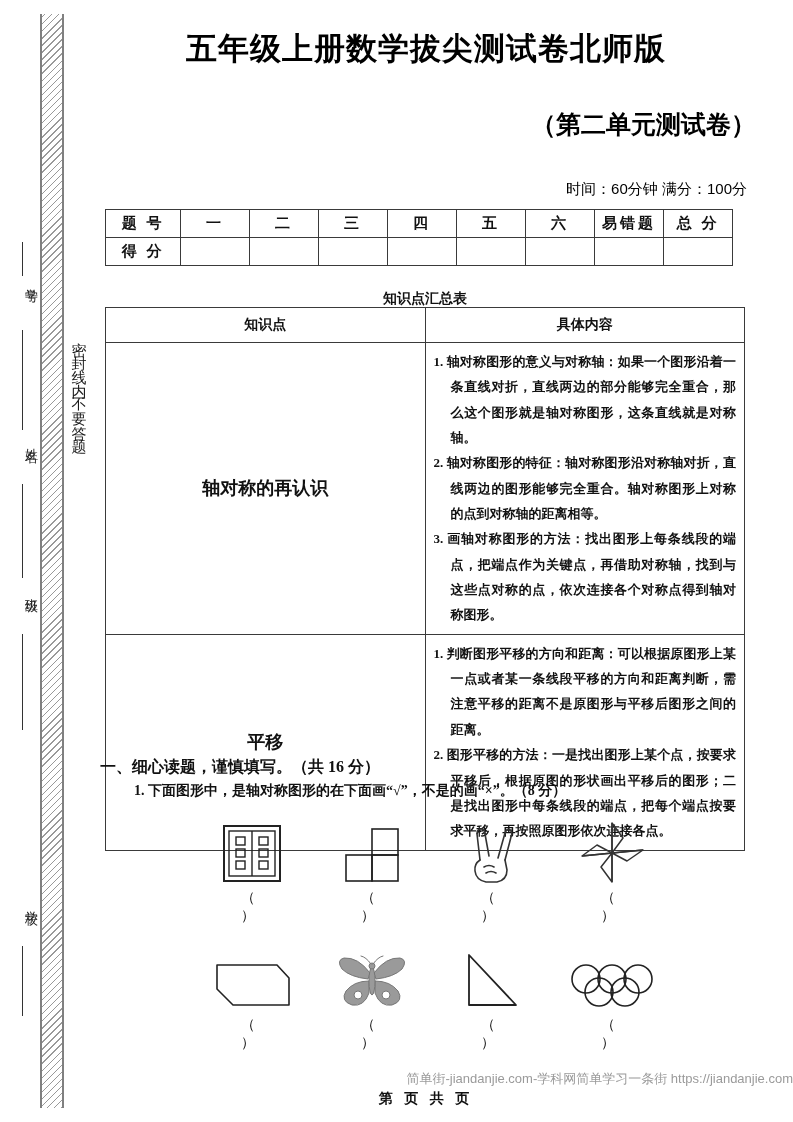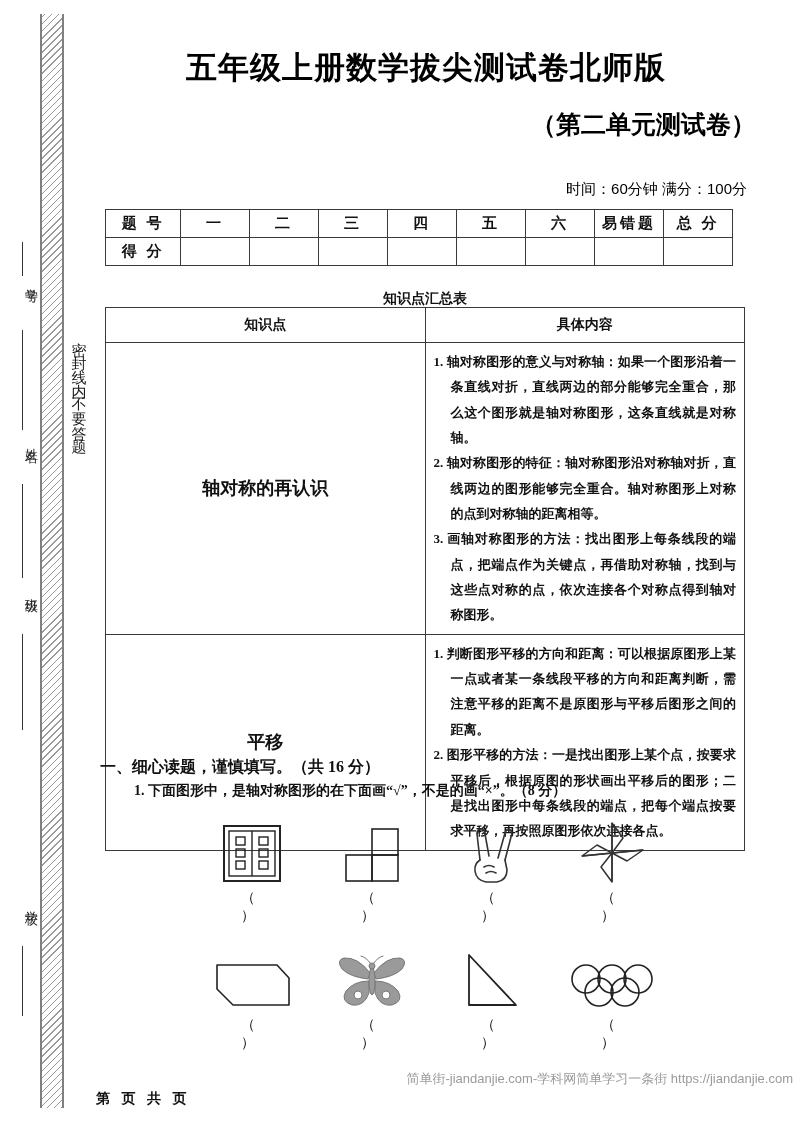--- a/index.html
+++ b/index.html
@@ -85,21 +85,20 @@
   #title-main {
     position: absolute;
     left: 0; top: 28px;
     width: 660px;
     text-align: center;
     font-size: 31px;
     font-weight: bold;
     letter-spacing: 1px;
     font-family: Liberation Sans, sans-serif;
     color: #000;
-    margin-top: 19px;
   }
   #title-sub {
     position: absolute;
     left: 0; top: 108px;
     width: 660px;
     text-align: right;
     font-size: 25px;
     font-weight: bold;
     font-family: "Liberation Sans", sans-serif;
     color: #000;
@@ -243,20 +242,21 @@
     text-align: right;
     font-size: 13px;
     color: #9a9a9a;
     font-family: "Liberation Sans", sans-serif;
     white-space: nowrap;
   }
   #pagefoot {
     position: absolute;
     left: 0; top: 1090px;
     width: 660px;
+    text-align: center;
     font-size: 14px;
     font-weight: bold;
     letter-spacing: 4px;
     font-family: "Liberation Serif", serif;
   }
 </style>
 </head>
 <body>
 
 <div id="seal-strip">

